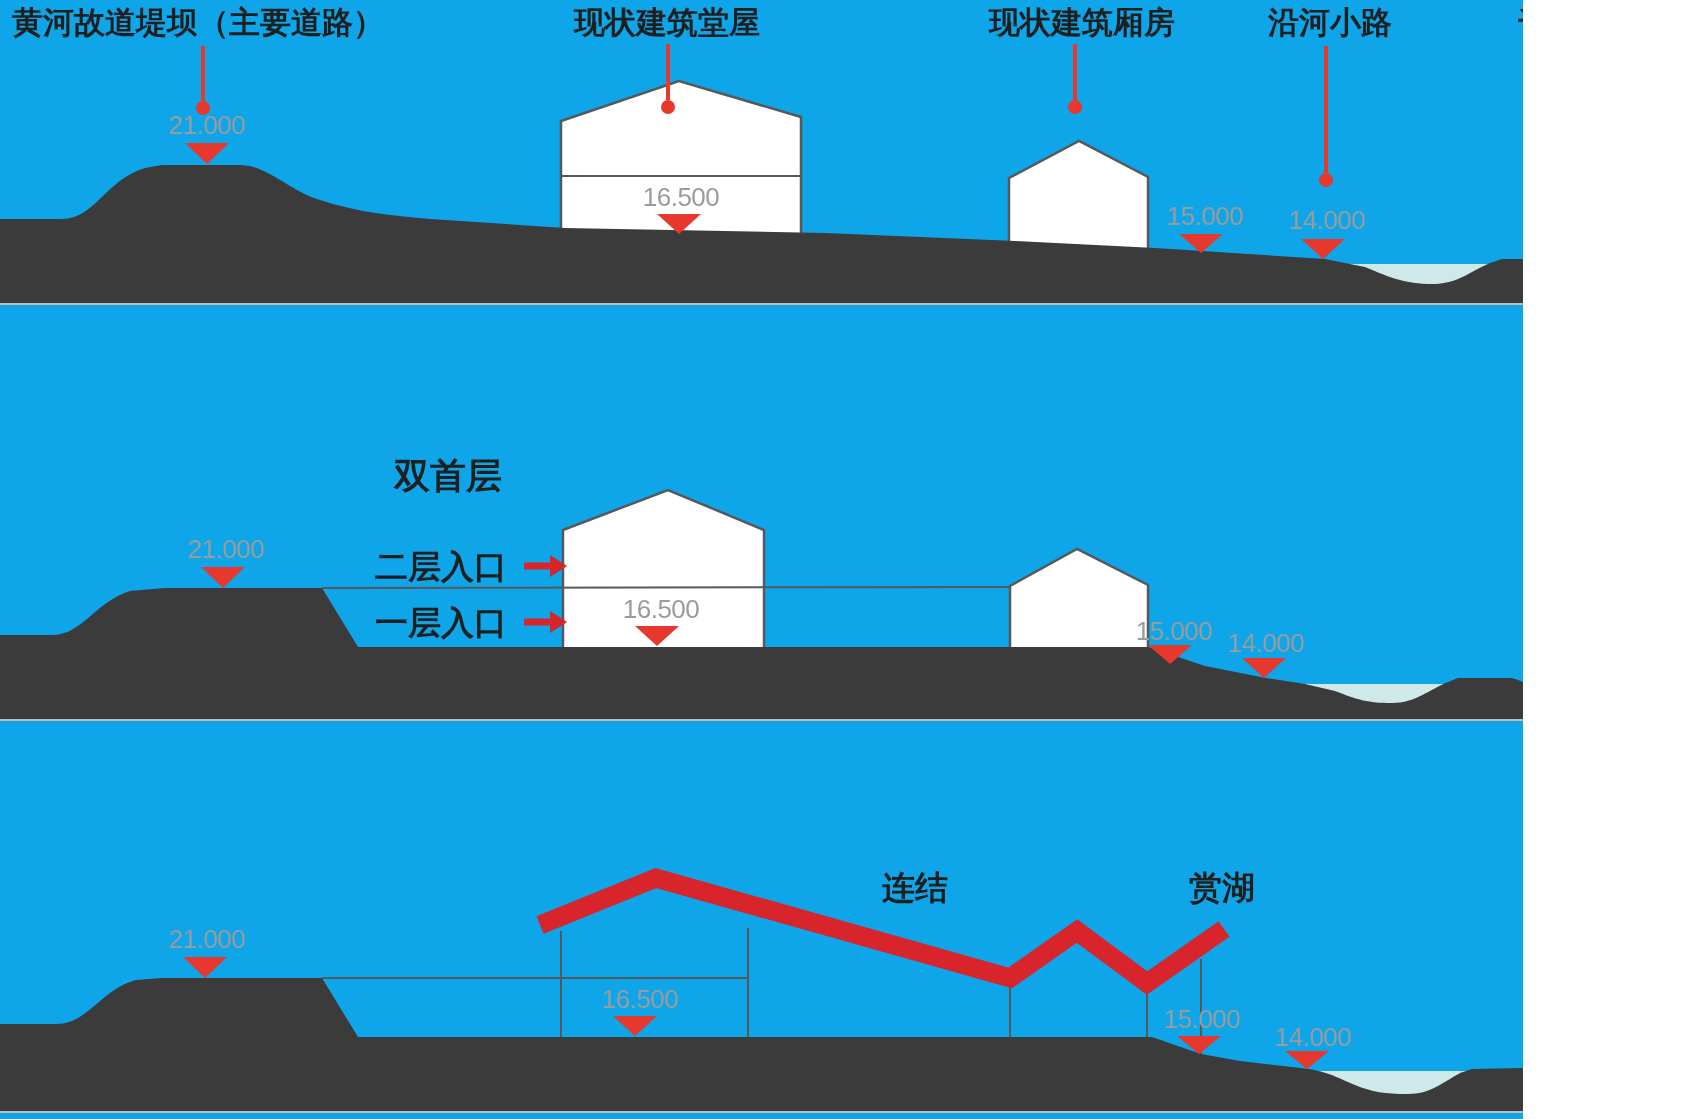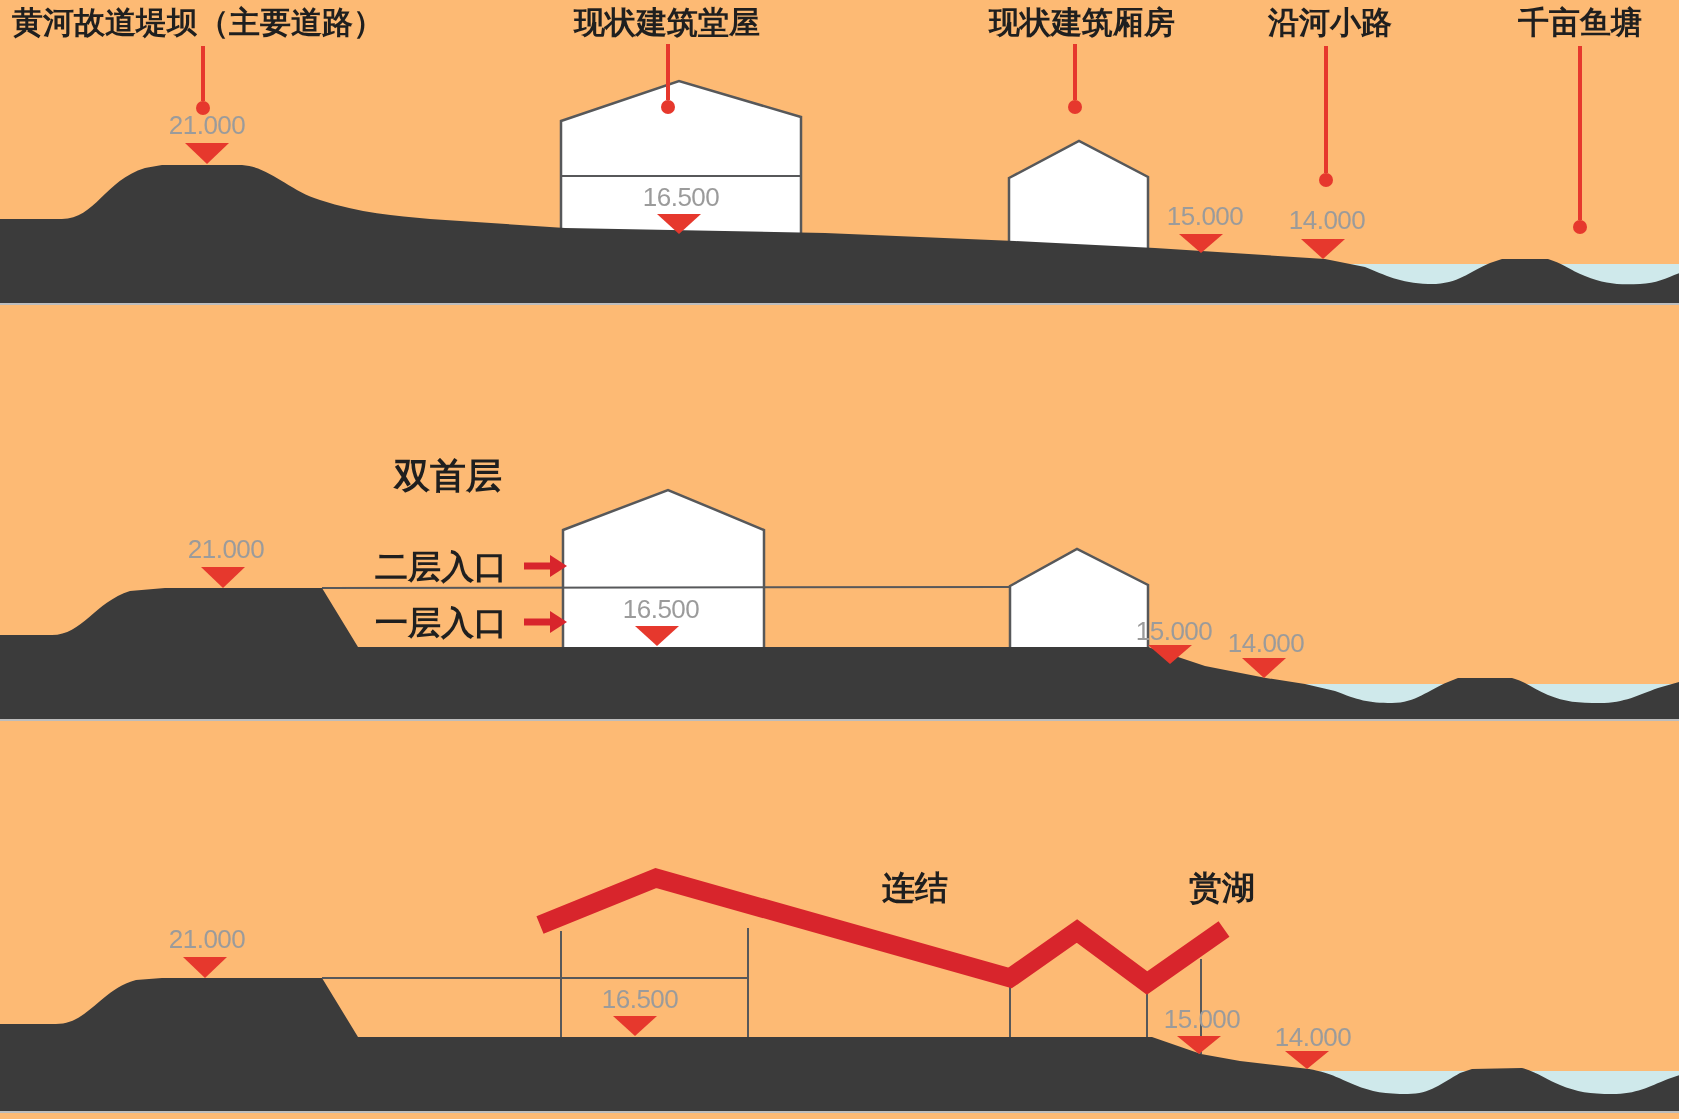--- a/index.html
+++ b/index.html
@@ -1,16 +1,16 @@
 <!DOCTYPE html>
 <html><head>
 <meta charset="utf-8">
 <style>
   html,body{margin:0;padding:0;background:#ffffff;}
-  .stage{position:relative;width:1679px;height:1119px;background:#fdba74;overflow:hidden;}
+  .stage{position:relative;width:1523px;height:1119px;background:#0ea5e9;overflow:hidden;}
   svg{display:block;}
   .toplbl{font:700 31px "Liberation Sans","DejaVu Sans",sans-serif;fill:#1f1f1f;}
   .biglbl{font:700 36px "Liberation Sans","DejaVu Sans",sans-serif;fill:#1f1f1f;}
   .midlbl{font:700 33px "Liberation Sans","DejaVu Sans",sans-serif;fill:#1f1f1f;}
   .elev{font:400 26px "Liberation Sans","DejaVu Sans",sans-serif;fill:#9b9b9b;letter-spacing:-0.5px;}
   .terrain{fill:#3b3b3b;stroke:none;}
   .water{fill:#cfe9eb;stroke:none;}
   .bldg{fill:#ffffff;stroke:#57585a;stroke-width:2.5;stroke-linejoin:miter;}
   .thin{stroke:#57585a;stroke-width:2;fill:none;}
   .leader{stroke:#e6382d;stroke-width:4;fill:none;}

